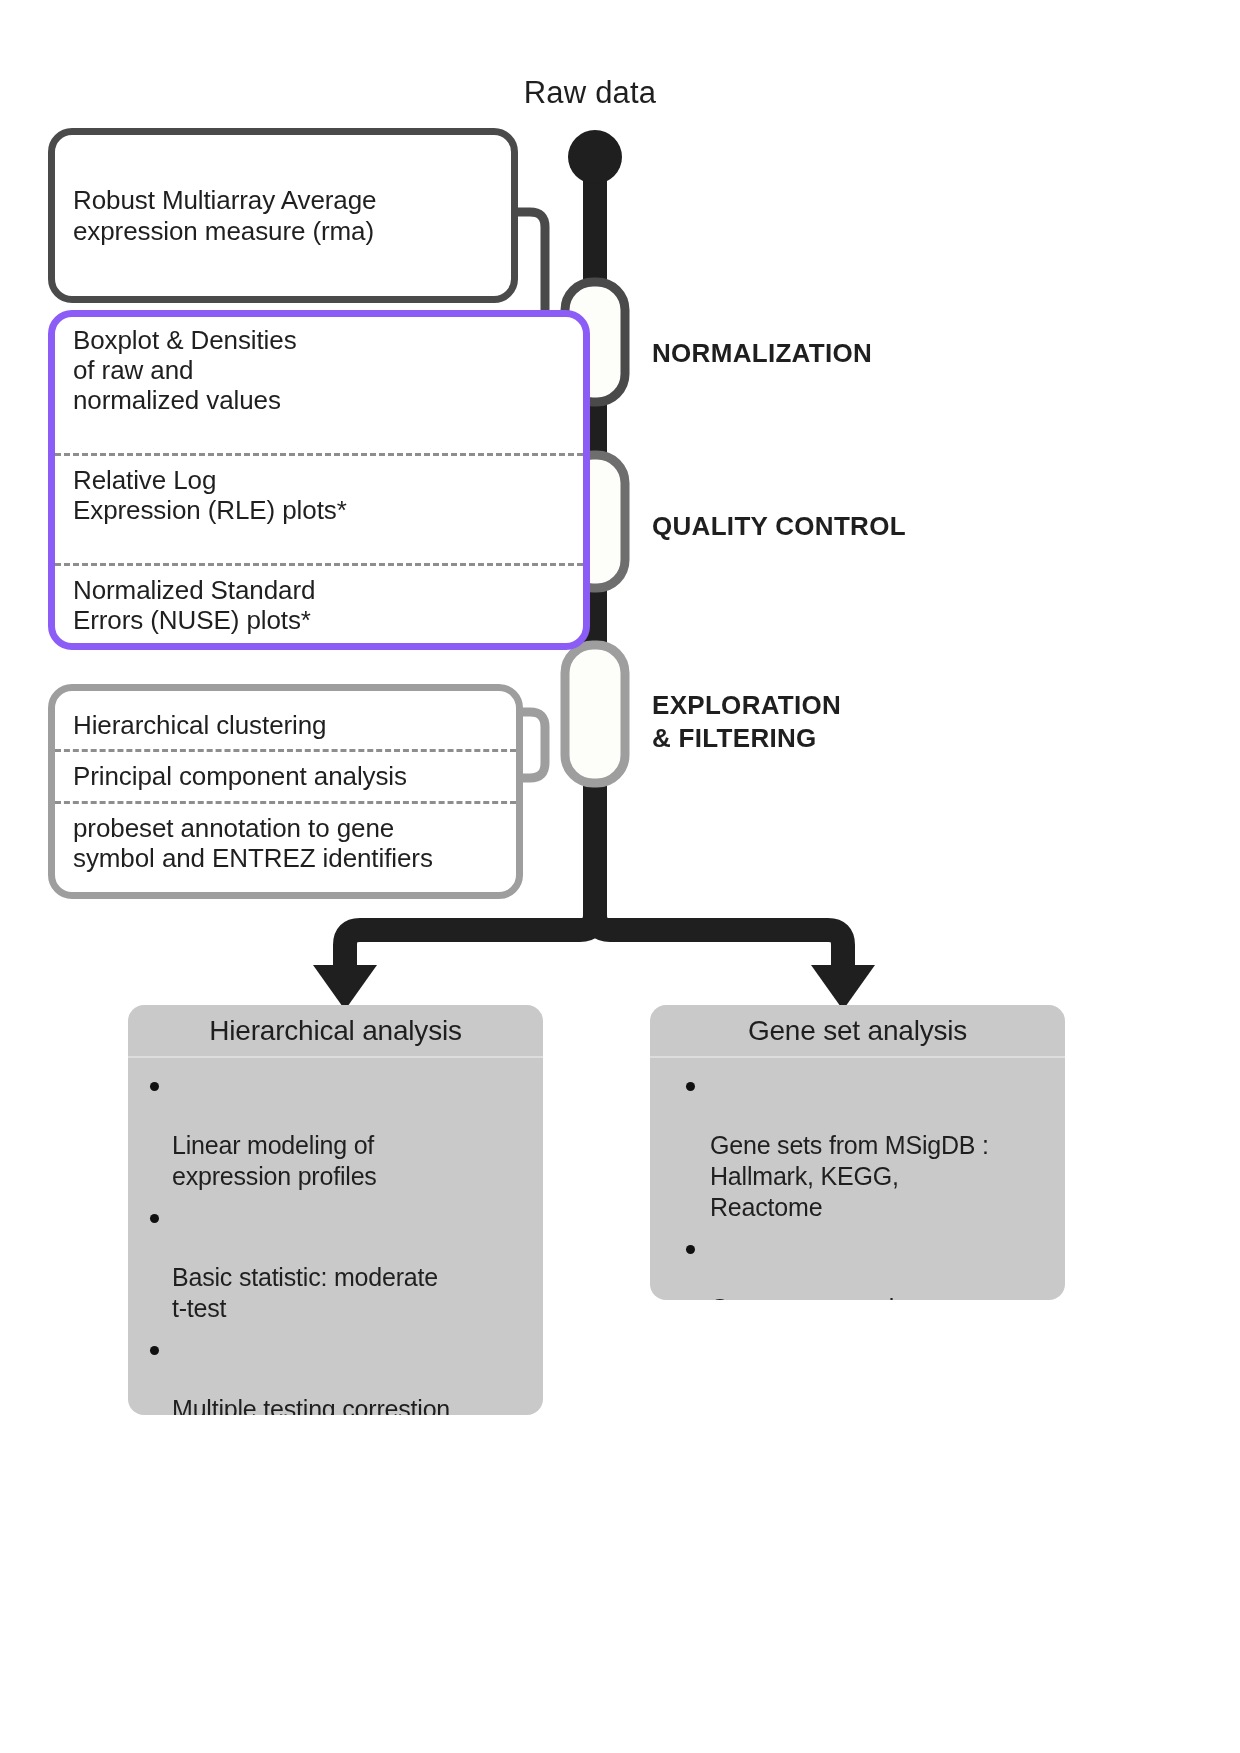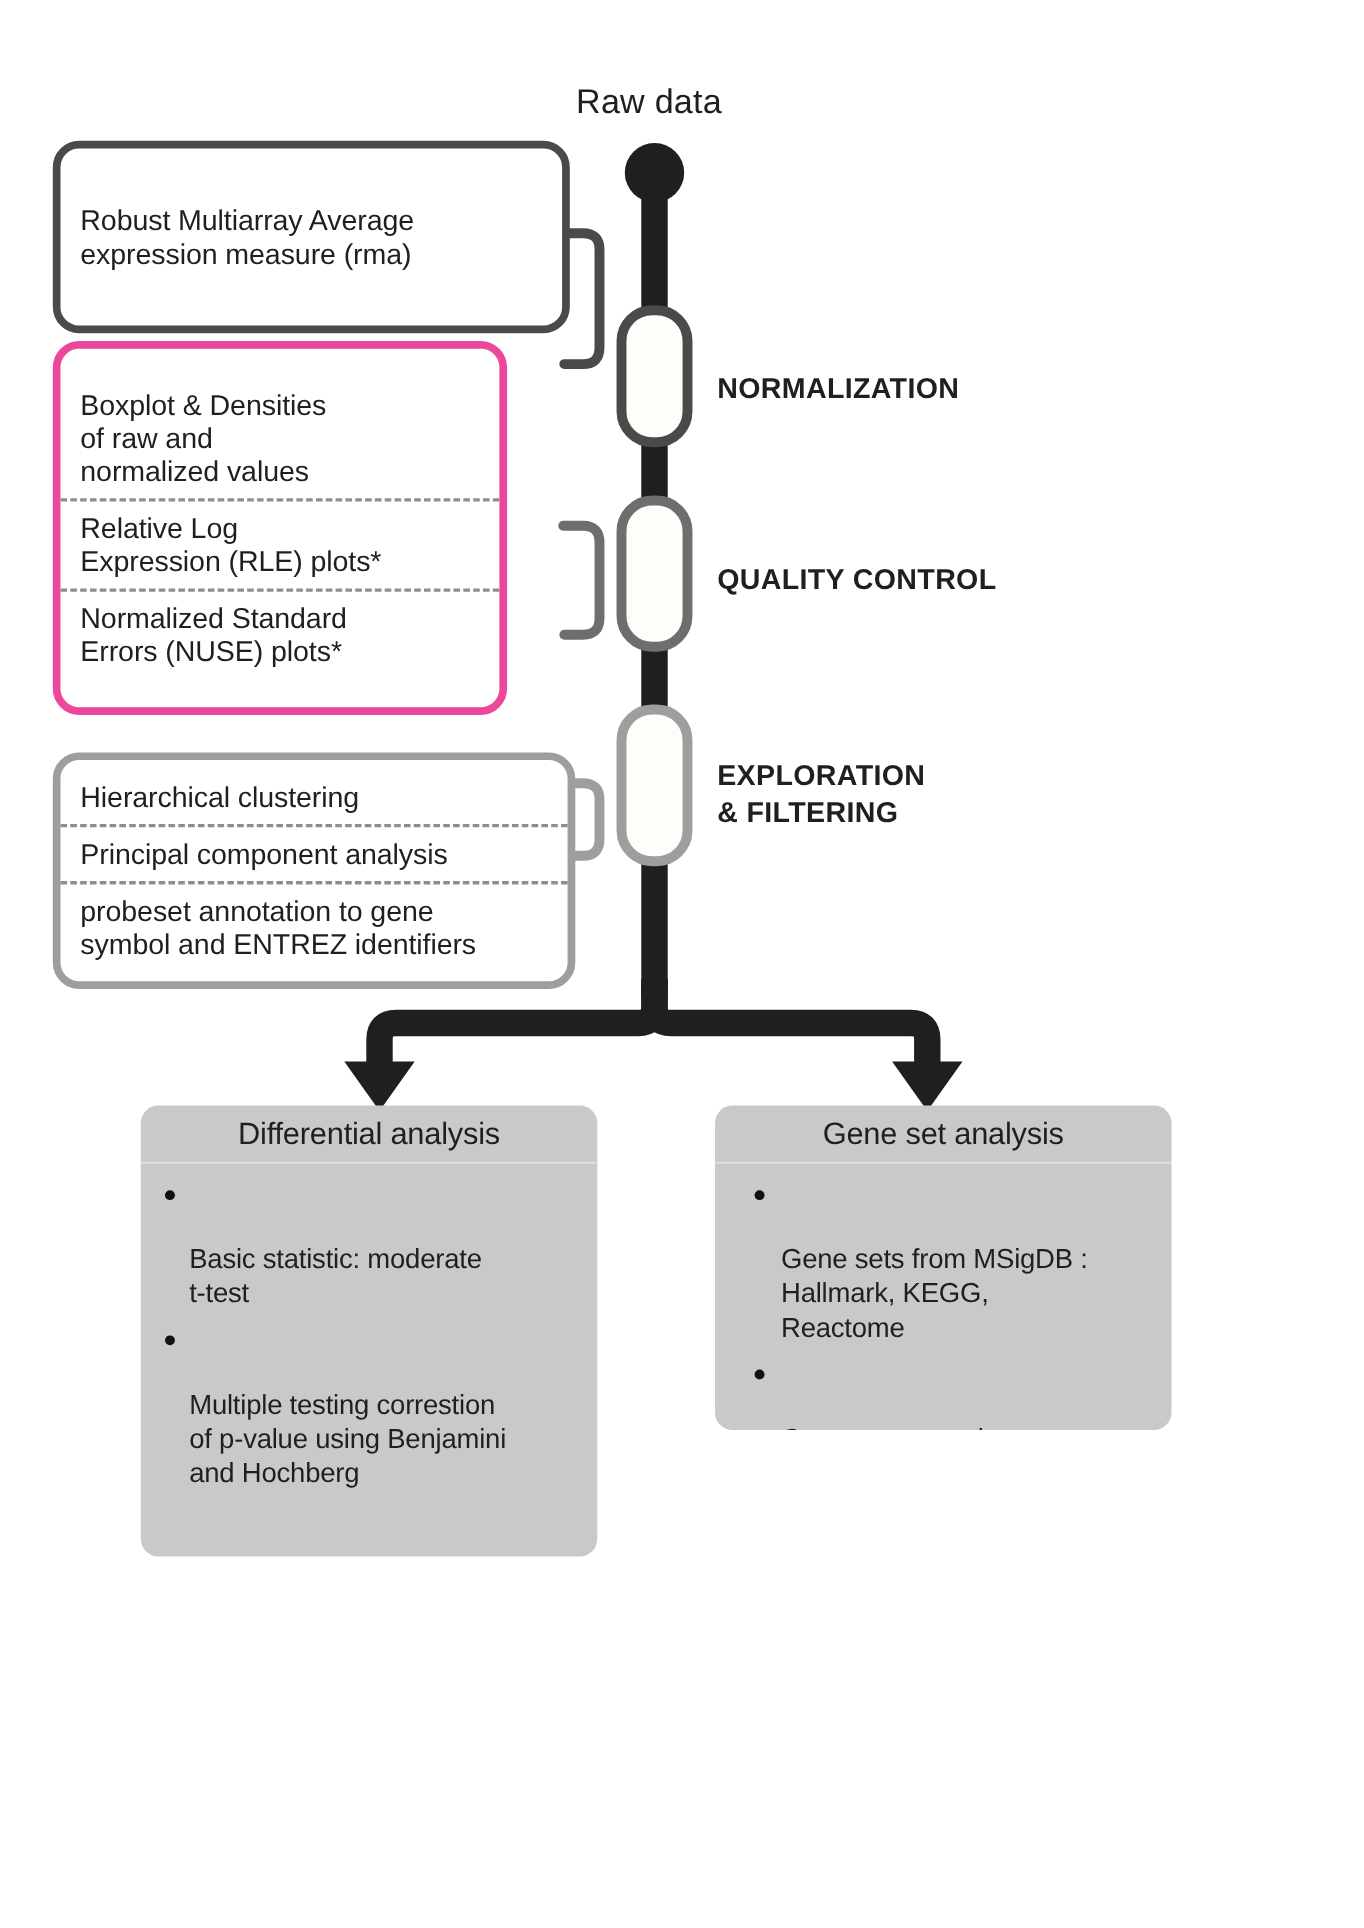--- a/index.html
+++ b/index.html
@@ -31,22 +31,23 @@
   .panel .seg + .seg{
     border-top:3px dashed #8e8e8e;
   }
 
   #panel-normalization{
     left:48px; top:116px; width:470px; height:175px;
     border:7px solid #4a4a4a;
     margin-top:12px;
   }
   #panel-quality{
-    left:48px; top:310px; width:413px; height:340px;
-    border:7px solid #ec4899;
+    left:48px; top:310px; width:542px; height:340px;
+    border:7px solid #8b5cf6;
+    gap:28px;
   }
   #panel-exploration{
     left:48px; top:672px; width:475px; height:215px;
     border:7px solid #9e9e9e;
     margin-top:12px;
   }
 
   
   .stage-label{
     position:absolute; font-size:26px; font-weight:bold;
@@ -132,22 +133,27 @@
     <div class="seg">probeset annotation to gene
 symbol and ENTREZ identifiers</div>
   </div>
 
   <div class="stage-label" id="label-normalization">NORMALIZATION</div>
   <div class="stage-label" id="label-quality">QUALITY CONTROL</div>
   <div class="stage-label" id="label-exploration">EXPLORATION
 &amp; FILTERING</div>
 
   <div class="card" id="card-differential">
-    <div class="card-title">Differential analysis</div>
+    <div class="card-title">Hierarchical analysis</div>
     <ul class="card-list">
+      <li>
+        <span class="bullet"></span>
+        <span>Linear modeling of
+expression profiles</span>
+      </li>
       <li>
         <span class="bullet"></span>
         <span>Basic statistic: moderate
 t-test</span>
       </li>
       <li>
         <span class="bullet"></span>
         <span>Multiple testing correstion
 of p-value using Benjamini
 and Hochberg</span>

